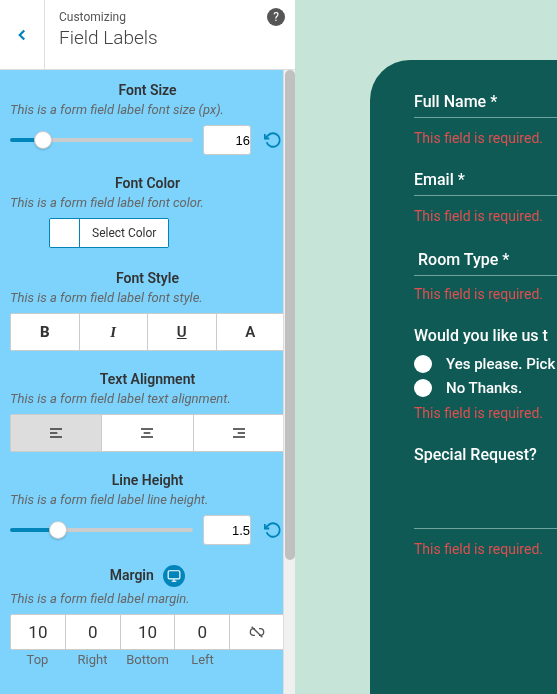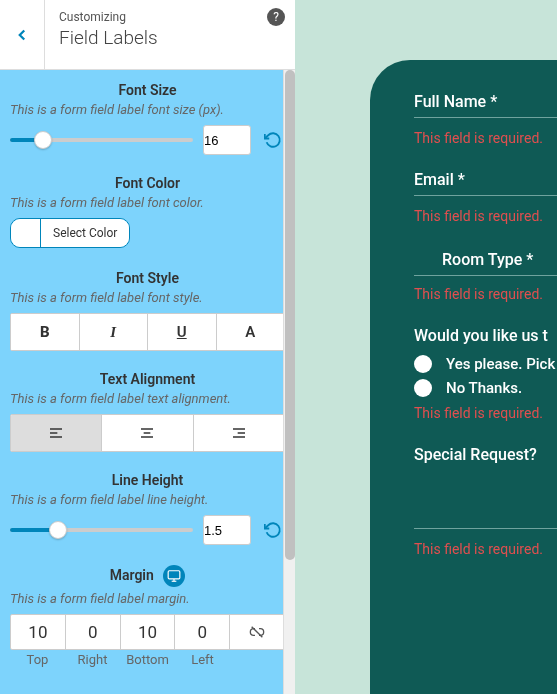--- a/index.html
+++ b/index.html
@@ -136,41 +136,42 @@
     border: 1px solid #ccc;
     border-radius: 50%;
     box-shadow: 0 1px 2px rgba(0,0,0,0.2);
     transform: translateX(-50%);
   }
   .num-input {
     width: 48px;
     height: 30px;
     border: 1px solid #ccc;
     border-radius: 3px;
-    text-align: left;
+    text-align: right;
     font-size: 13px;
     background: #fff;
   }
   .reset-btn {
     width: 24px;
     height: 24px;
     display: flex;
     align-items: center;
     justify-content: center;
     color: #0085ba;
     cursor: pointer;
   }
   .reset-btn svg { width: 18px; height: 18px; }
   .color-picker {
     display: inline-flex;
     border: 1px solid #0085ba;
-    border-radius: 10px;
+    border-radius: 2px;
     overflow: hidden;
     height: 30px;
     align-items: stretch;
+    margin-left: 39px;
   }
   .color-swatch-btn {
     width: 30px;
     background: #fff;
     border-right: 1px solid #0085ba;
   }
   .color-label-btn {
     padding: 0 12px;
     background: #fff;
     color: #333;
@@ -295,21 +296,20 @@
   .radio-label { font-size: 15px; color: #fff; font-weight: 500; }
   .textarea-space {
     height: 58px;
   }
   .sel-field {
     font-size: 16px;
     font-weight: 500;
     color: #fff;
     padding: 2px 4px 6px 4px;
     margin-bottom: 0;
-    margin-left: 24px;
   }
   .sel-line { height:1px; background:#6fa39e; margin-bottom:10px; }
 </style>
 </head>
 <body>
 
 <div class="panel">
   <div class="header">
     <div class="back-btn">
       <svg viewBox="0 0 24 24" fill="none" stroke="#0085ba" stroke-width="3">

